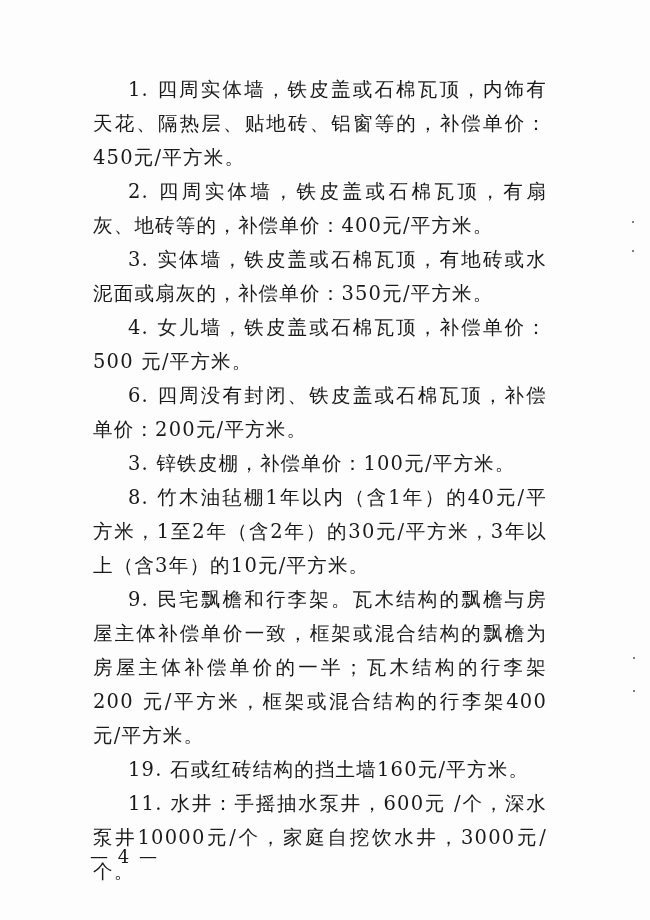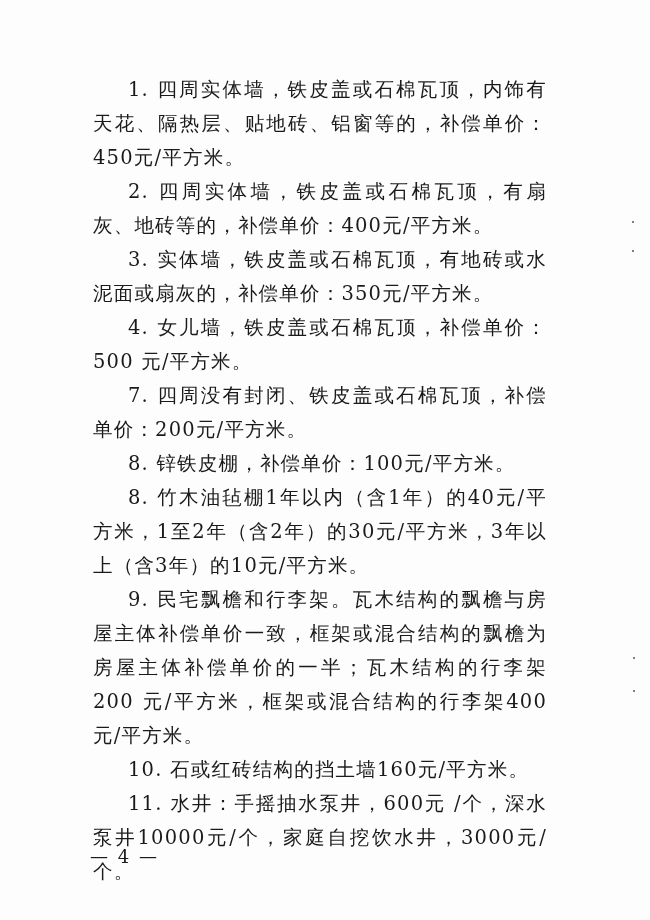--- a/index.html
+++ b/index.html
@@ -32,25 +32,25 @@
   </style>
 </head>
 <body>
 
 <div class="page">
   <div class="body-text">
     <p class="para">1. 四周实体墙，铁皮盖或石棉瓦顶，内饰有天花、隔热层、贴地砖、铝窗等的，补偿单价：450元/平方米。</p>
     <p class="para">2. 四周实体墙，铁皮盖或石棉瓦顶，有扇灰、地砖等的，补偿单价：400元/平方米。</p>
     <p class="para">3. 实体墙，铁皮盖或石棉瓦顶，有地砖或水泥面或扇灰的，补偿单价：350元/平方米。</p>
     <p class="para">4. 女儿墙，铁皮盖或石棉瓦顶，补偿单价：500 元/平方米。</p>
-    <p class="para">7. 四周没有封闭、铁皮盖或石棉瓦顶，补偿单价：200元/平方米。</p>
-    <p class="para">8. 锌铁皮棚，补偿单价：100元/平方米。</p>
+    <p class="para">6. 四周没有封闭、铁皮盖或石棉瓦顶，补偿单价：200元/平方米。</p>
+    <p class="para">3. 锌铁皮棚，补偿单价：100元/平方米。</p>
     <p class="para">8. 竹木油毡棚1年以内（含1年）的40元/平方米，1至2年（含2年）的30元/平方米，3年以上（含3年）的10元/平方米。</p>
     <p class="para">9. 民宅飘檐和行李架。瓦木结构的飘檐与房屋主体补偿单价一致，框架或混合结构的飘檐为房屋主体补偿单价的一半；瓦木结构的行李架 200 元/平方米，框架或混合结构的行李架400元/平方米。</p>
-    <p class="para">10. 石或红砖结构的挡土墙160元/平方米。</p>
+    <p class="para">19. 石或红砖结构的挡土墙160元/平方米。</p>
     <p class="para">11. 水井：手摇抽水泵井，600元 /个，深水泵井10000元/个，家庭自挖饮水井，3000元/个。</p>
   </div>
 
   <div class="page-number">— 4 —</div>
 
   <span class="speck" style="left:632px; top:221px;"></span>
   <span class="speck" style="left:632px; top:250px;"></span>
   <span class="speck" style="left:633px; top:657px;"></span>
   <span class="speck" style="left:633px; top:690px;"></span>
 </div>

